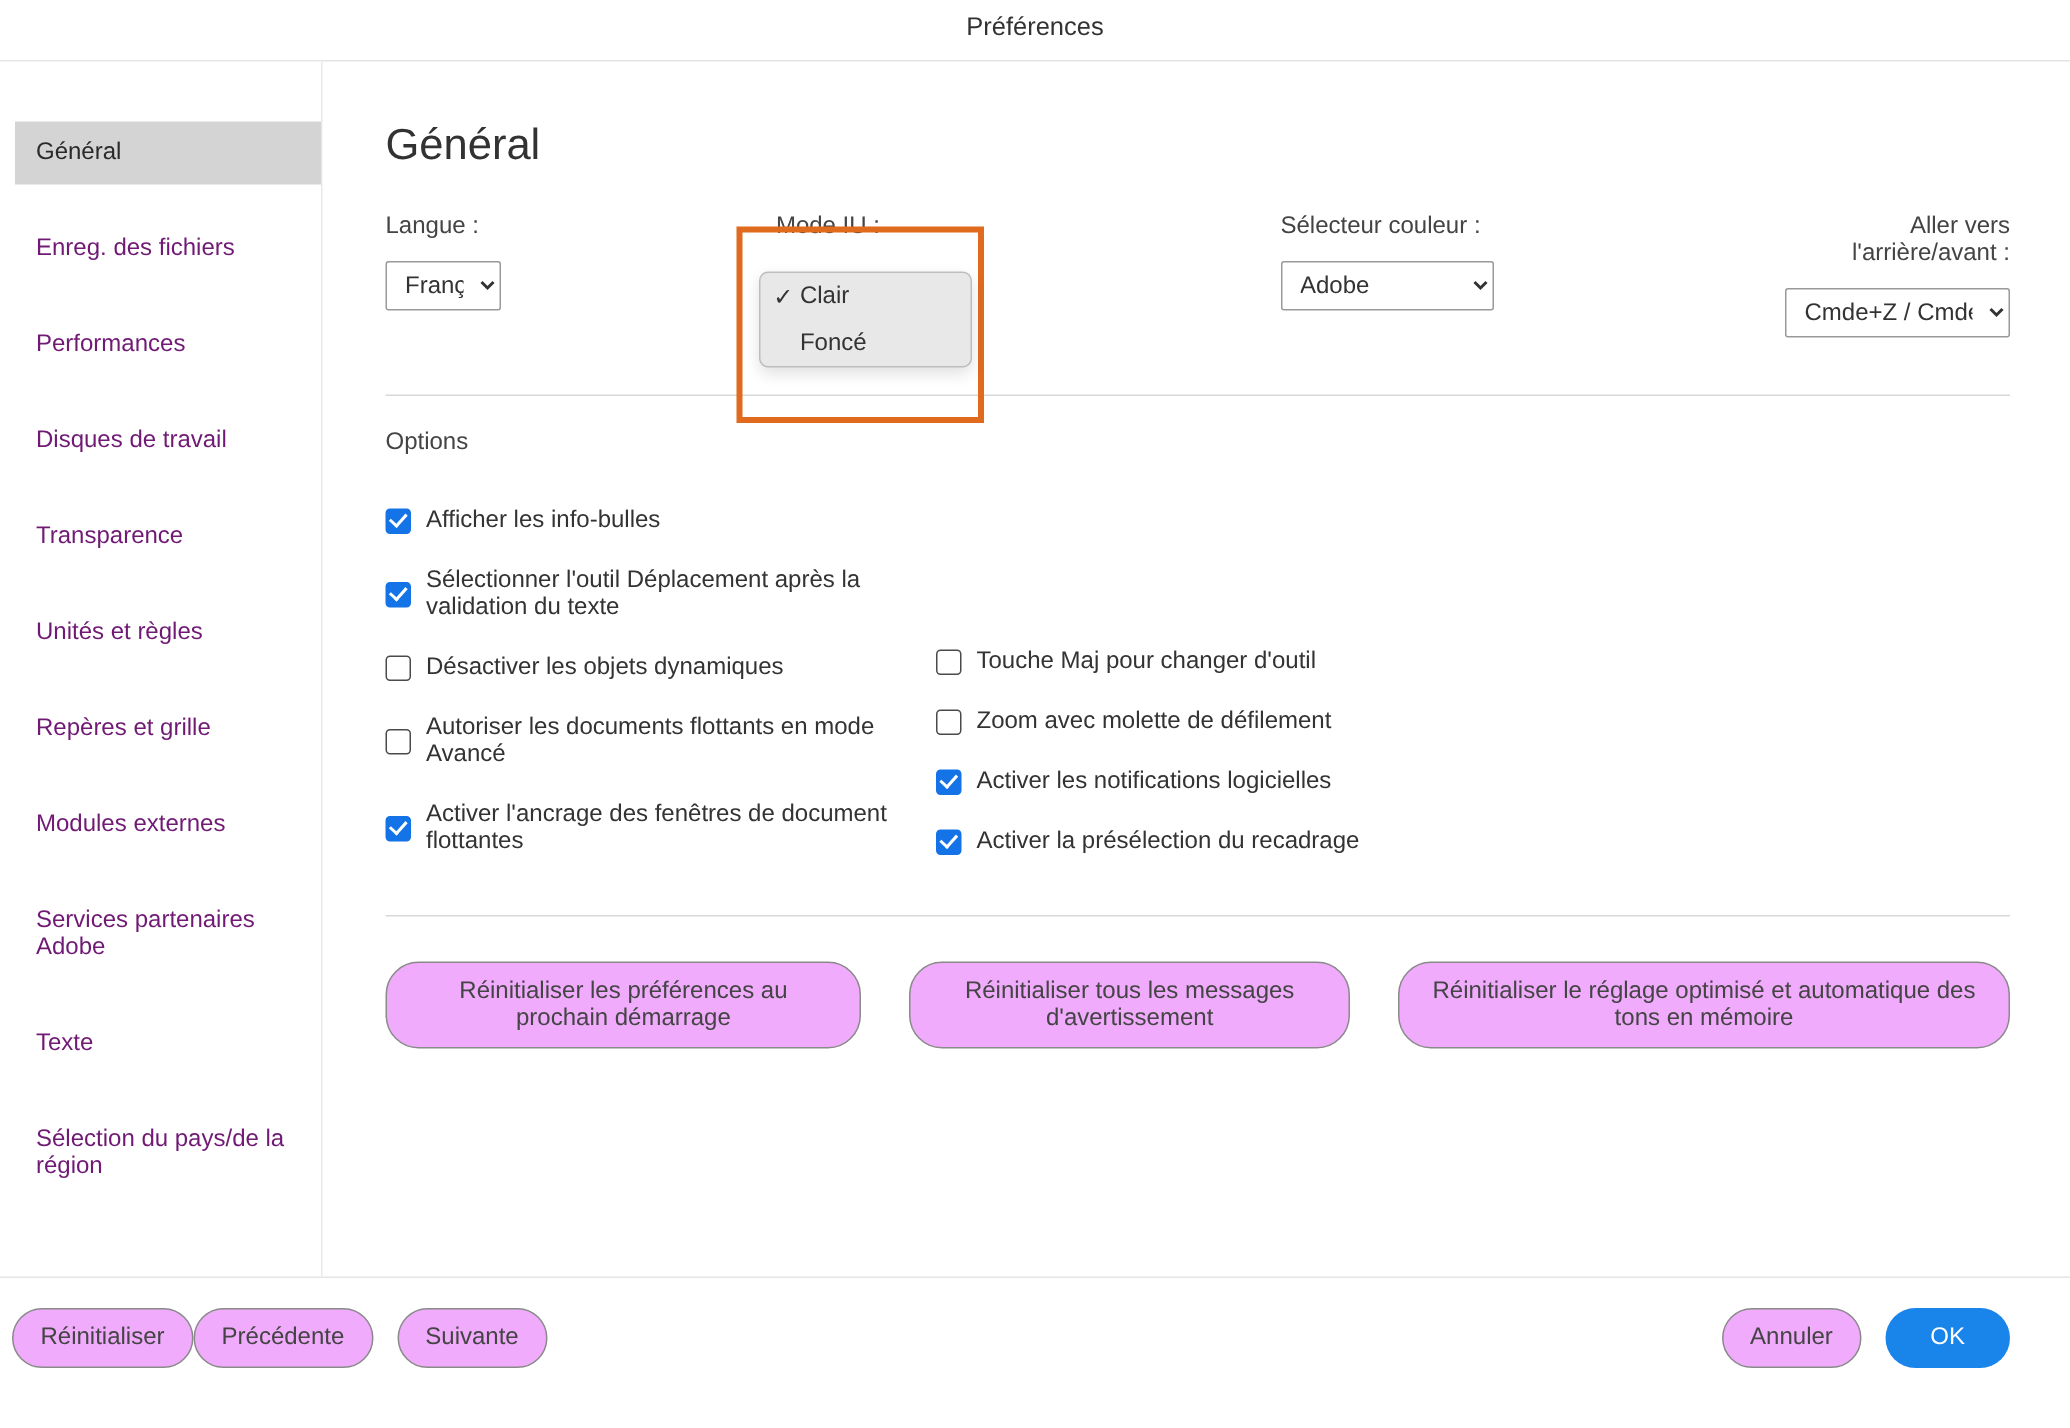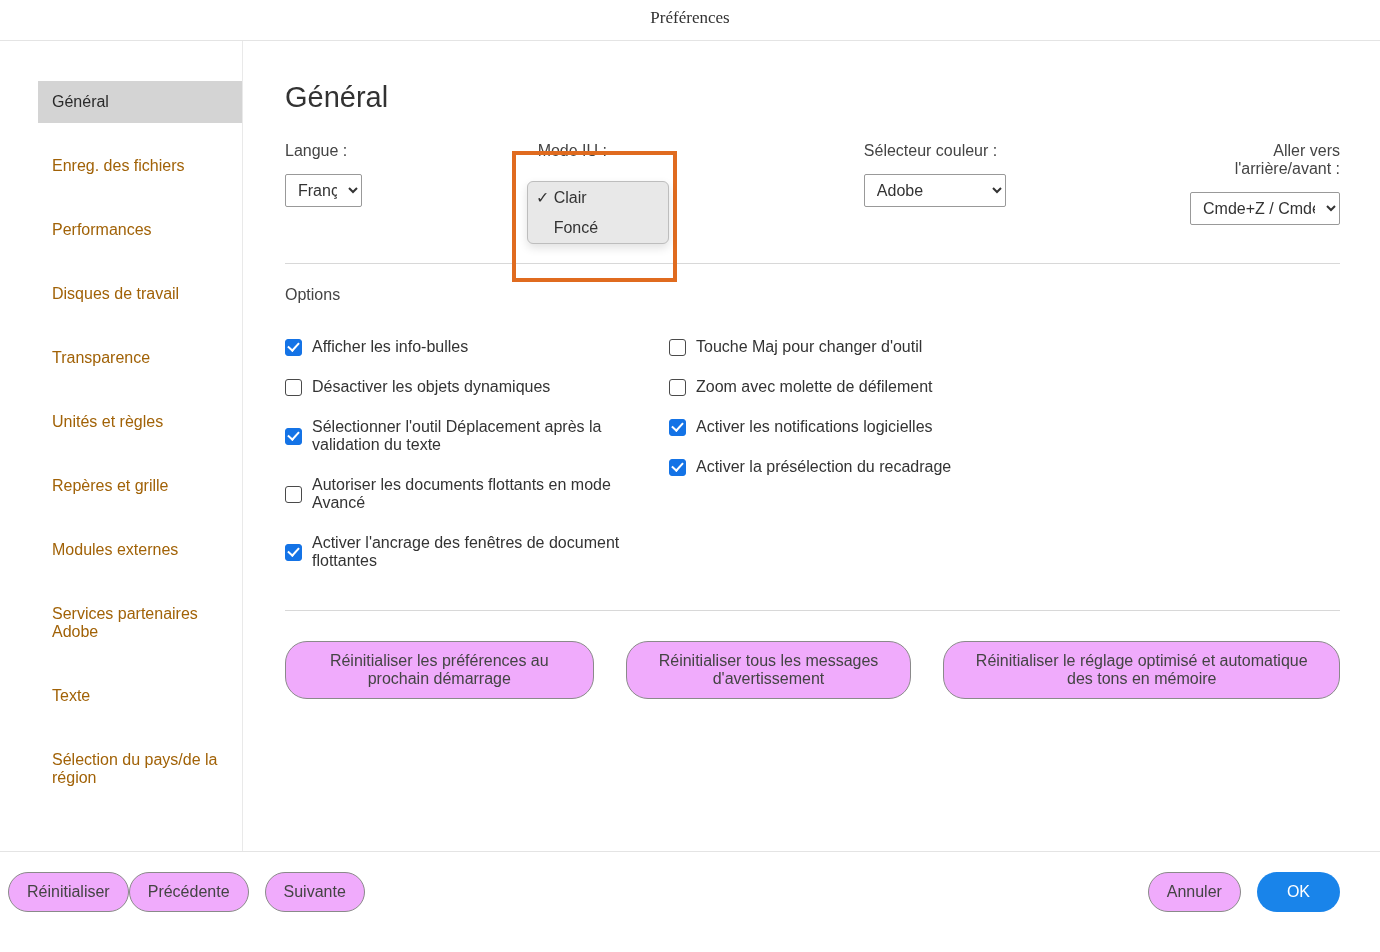--- a/index.html
+++ b/index.html
@@ -21,39 +21,37 @@
       flex-direction: column;
       height: 100%;
     }
     .titlebar {
       text-align: center;
       padding: 8px 0 12px;
       font-size: 17px;
       font-weight: 500;
       border-bottom: 1px solid #e4e4e4;
       color: #323232;
-      font-family: Liberation Serif, serif;
     }
     .content {
       display: flex;
       flex: 1;
       overflow: hidden;
-      padding-left: 28px;
     }
     .sidebar {
       width: 215px;
       padding: 40px 0 0 10px;
       background: #ffffff;
       border-right: 1px solid #e9e9e9;
     }
     .sidebar-item {
       padding: 12px 14px;
       margin-bottom: 22px;
       font-size: 16px;
-      color: #a16207;
+      color: #701a75;
       cursor: pointer;
       border-radius: 0;
     }
     .sidebar-item.active {
       background: #d4d4d4;
       color: #2a2a2a;
     }
     .main {
       flex: 1;
       padding: 40px 40px 0 42px;
@@ -93,22 +91,23 @@
       border-top: 1px solid #d8d8d8;
       margin: 0;
     }
     .options-title {
       font-size: 16px;
       color: #444;
       margin: 22px 0 34px;
     }
     .options-grid {
       display: flex;
-      gap: 24px;
+      gap: 7px;
       margin-bottom: 40px;
+      align-items: flex-end;
     }
     .options-col {
       display: flex;
       flex-direction: column;
       gap: 22px;
     }
     .check-row {
       display: flex;
       align-items: center;
       gap: 10px;
@@ -293,26 +292,26 @@
 
       <div class="options-title">Options</div>
 
       <div class="options-grid">
         <div class="options-col" style="width:360px">
           <label class="check-row">
             <span class="checkbox checked"></span>
             <span class="check-label">Afficher les info-bulles</span>
           </label>
           <label class="check-row">
+            <span class="checkbox checked"></span>
+            <span class="check-label">Sélectionner l'outil Déplacement après la validation du texte</span>
+          </label>
+          <label class="check-row">
             <span class="checkbox"></span>
             <span class="check-label">Désactiver les objets dynamiques</span>
-          </label>
-          <label class="check-row">
-            <span class="checkbox checked"></span>
-            <span class="check-label">Sélectionner l'outil Déplacement après la validation du texte</span>
           </label>
           <label class="check-row">
             <span class="checkbox"></span>
             <span class="check-label">Autoriser les documents flottants en mode Avancé</span>
           </label>
           <label class="check-row">
             <span class="checkbox checked"></span>
             <span class="check-label">Activer l'ancrage des fenêtres de document flottantes</span>
           </label>
         </div>

